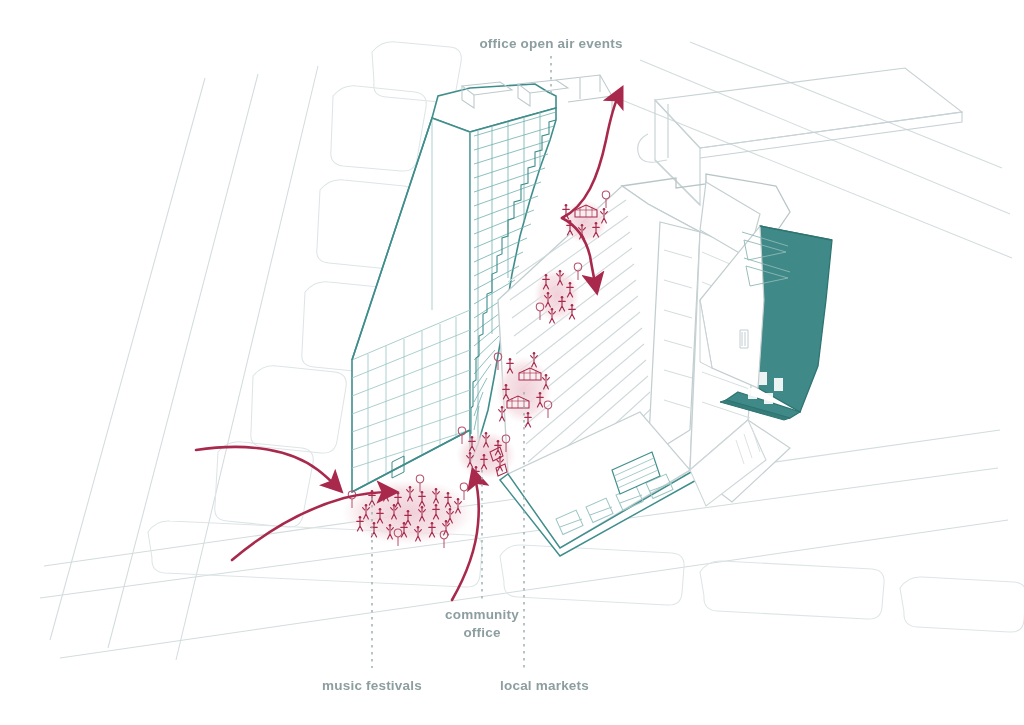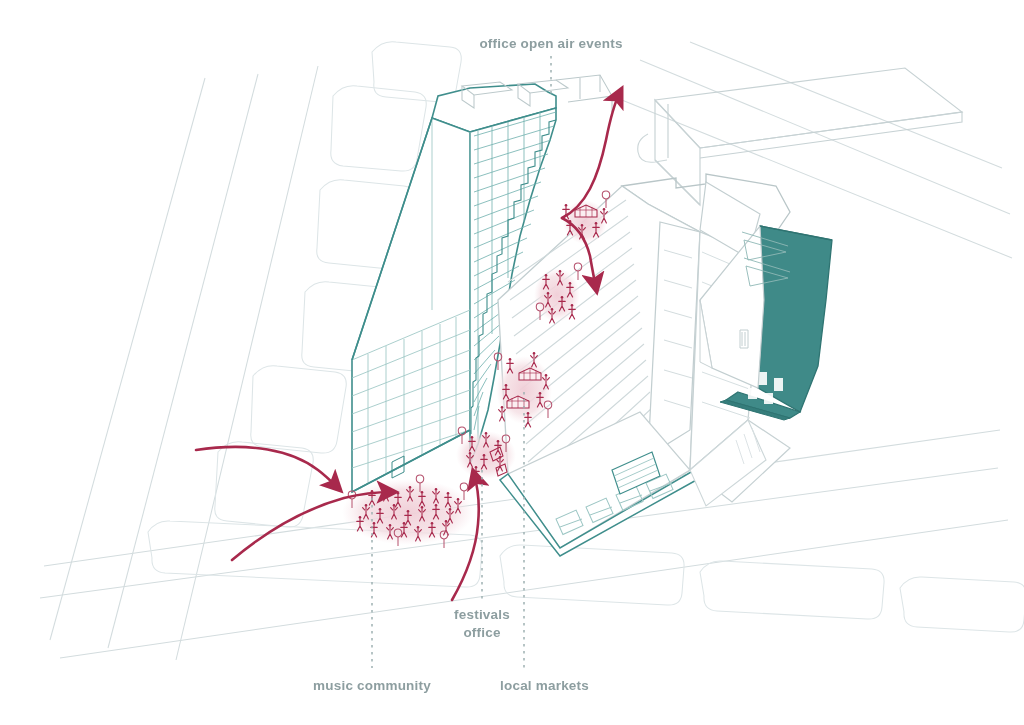--- a/index.html
+++ b/index.html
@@ -313,21 +313,21 @@
     <line x1="551" y1="56" x2="551" y2="94"></line>
     <line x1="372" y1="498" x2="372" y2="668"></line>
     <line x1="482" y1="470" x2="482" y2="600"></line>
     <line x1="524" y1="392" x2="524" y2="668"></line>
   </g>
 </svg>
 
 <div class="lbl" style="left:551px;top:35px;transform:translateX(-50%);">office open air events</div>
 
 <div class="lbl" style="left:482px;top:606px;transform:translateX(-50%);">
-  <div>festivals</div>
+  <div>community</div>
   <div>office</div>
 </div>
 
-<div class="lbl" style="left:372px;top:677px;transform:translateX(-50%);">music community</div>
+<div class="lbl" style="left:372px;top:677px;transform:translateX(-50%);">music festivals</div>
 
 <div class="lbl" style="left:524px;top:677px;transform:translateX(-50%);padding-left:41px;">local markets</div>
 
 </div>
 
 </body></html>

